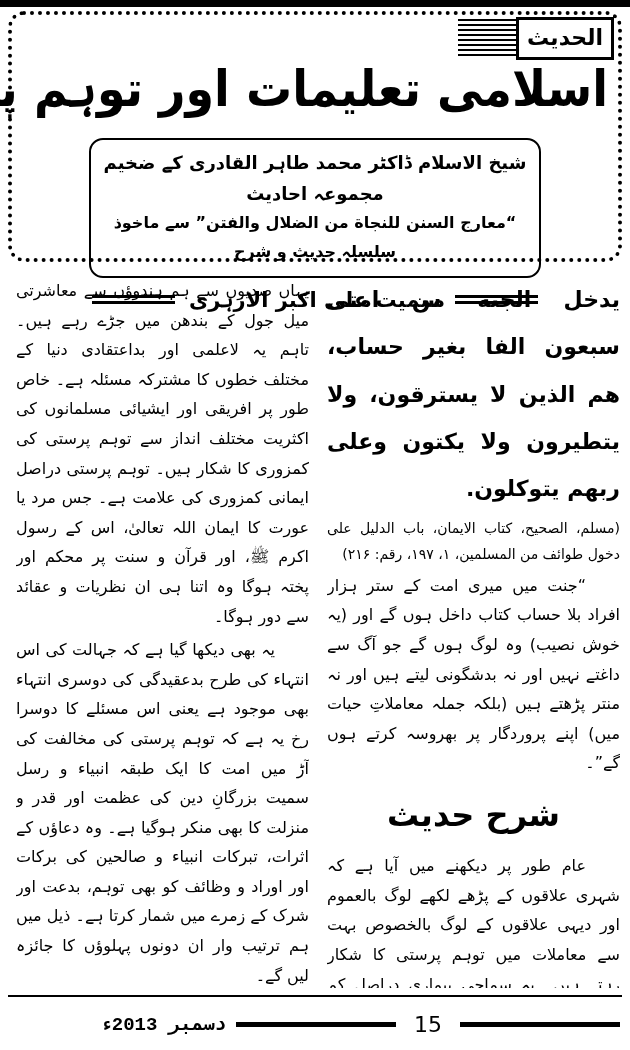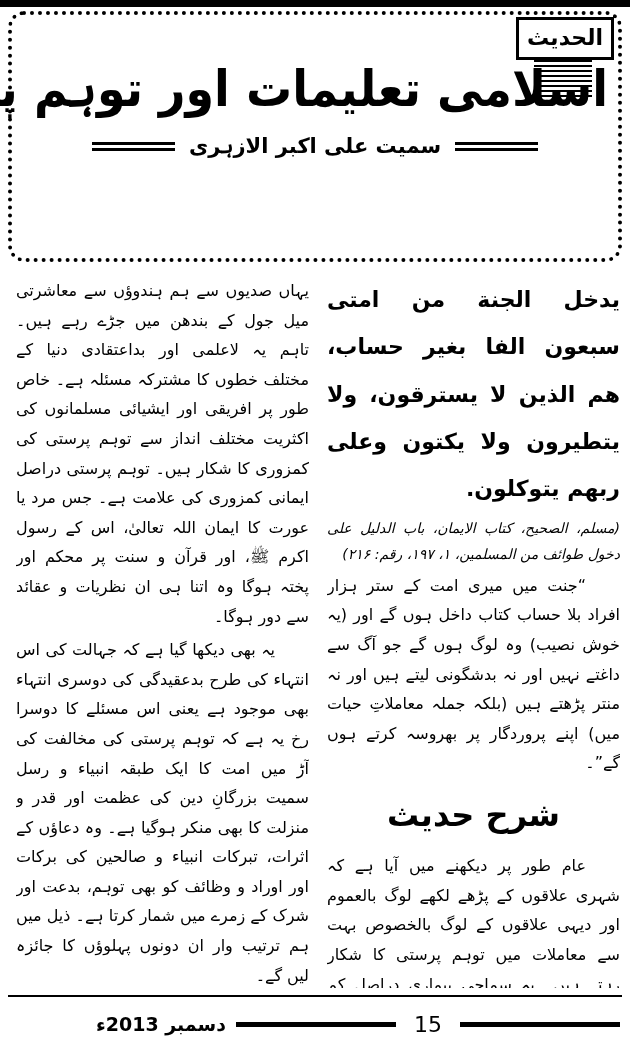--- a/index.html
+++ b/index.html
@@ -18,21 +18,21 @@
   }
   .header-block {
     position: absolute; top: 11px; left: 8px; right: 8px;
     height: 251px;
     border: 4px dotted #000;
     border-radius: 16px;
     padding: 6px 10px 4px 10px;
   }
   .masthead {
     position: absolute; top: 2px; left: auto; right: 4px;
-    display: flex; align-items: center; flex-direction: column;
+    display: flex; align-items: center; flex-direction: row;
     background: #fff;
   }
   .masthead-lines {
     width: 58px; height: 38px;
     background: repeating-linear-gradient(to bottom, #000 0 2px, transparent 2px 5px);
     margin-left: -4px;
   }
   .masthead-box {
     border: 3px solid #000;
     background: #fff;
@@ -85,56 +85,60 @@
     line-height: 1.85;
     text-align: justify;
   }
   .col p { margin-bottom: 4px; }
   .indent { text-indent: 34px; }
   .arabic-hadith {
     font-weight: bold;
     font-size: 22px;
     line-height: 2.15;
   }
-  .citation { font-size: 14px; line-height: 1.8; font-style: italic; }
+  .citation { font-size: 14px; line-height: 1.8; }
   .section-heading {
     text-align: center;
     font-size: 32px; font-weight: bold;
     margin: 8px 0 6px 0;
   }
 
   .footer-rule {
     position: absolute; top: 995px; left: 8px; right: 8px;
     border-top: 2px solid #000;
   }
   .footer-row {
     position: absolute; top: 1006px; left: 10px; right: 10px;
     height: 36px;
     display: flex; align-items: center;
     direction: rtl;
     gap: 10px;
   }
   .footer-magazine { font-size: 15px; font-weight: bold; white-space: nowrap; }
   .footer-line { flex: 1; height: 5px; background: #000; max-width: 160px; }
   .footer-page { font-size: 22px; font-family: "DejaVu Sans", sans-serif; padding: 0 8px; }
-  .footer-date { font-size: 19px; font-weight: bold; white-space: nowrap; }
+  .footer-date { font-size: 19px; font-weight: bold; white-space: nowrap; font-family: Liberation Mono, monospace; }
 </style>
 </head>
 <body>
 
 <div class="top-bar"></div>
 
 <div class="header-block">
   <div class="masthead">
     <div class="masthead-box">الحدیث</div>
     <div class="masthead-lines"></div>
   </div>
 
   <div class="main-title">اسلامی تعلیمات اور توہم پرستی</div>
 
+  <div class="subtitle-box">
+    <div class="subtitle-line1">شیخ الاسلام ڈاکٹر محمد طاہر القادری کے ضخیم مجموعہ احادیث</div>
+    <div class="subtitle-line2">“معارج السنن للنجاة من الضلال والفتن” سے ماخوذ سلسلہ حدیث و شرح</div>
+  </div>
 
   <div class="author-row">
     <div class="author-rule"></div>
     <div class="author-name">سمیت علی اکبر الازہری</div>
     <div class="author-rule"></div>
   </div>
 </div>
 
 <div class="body-columns">
 

